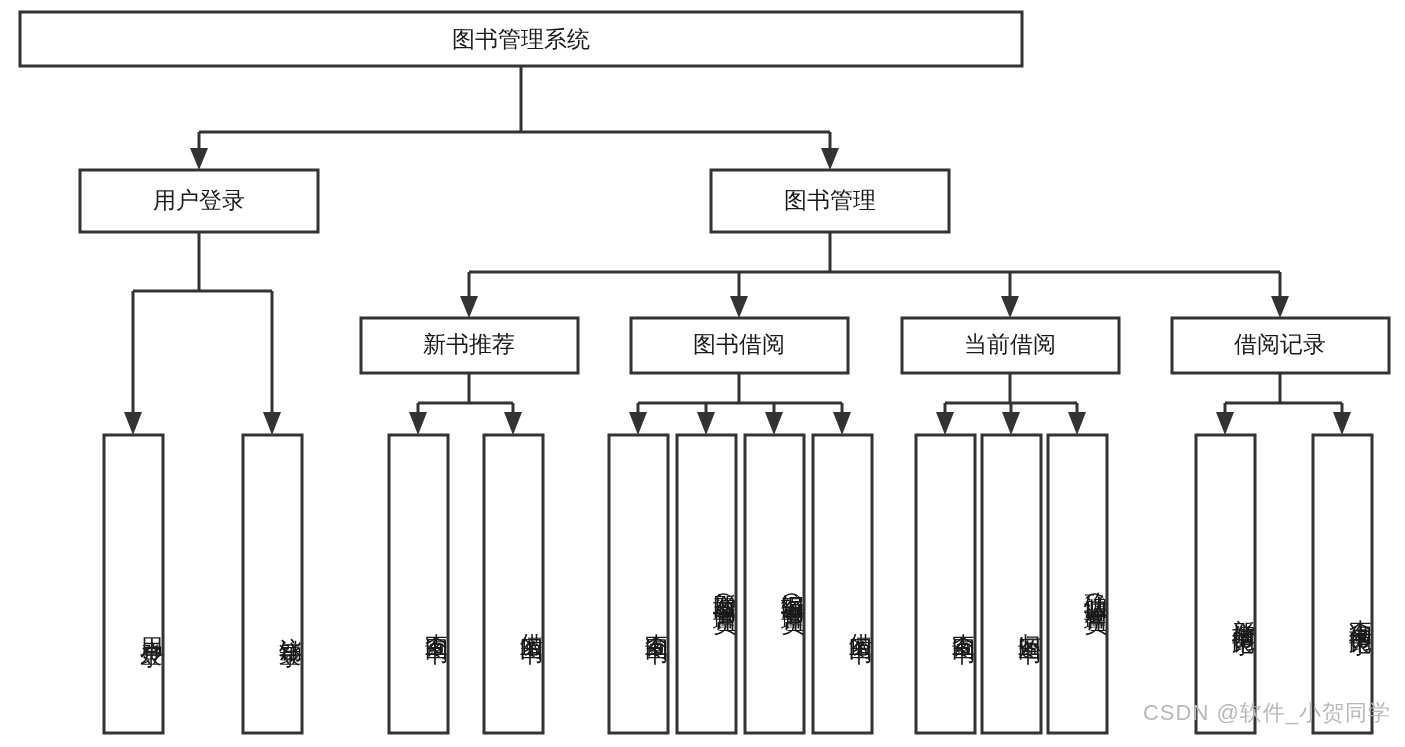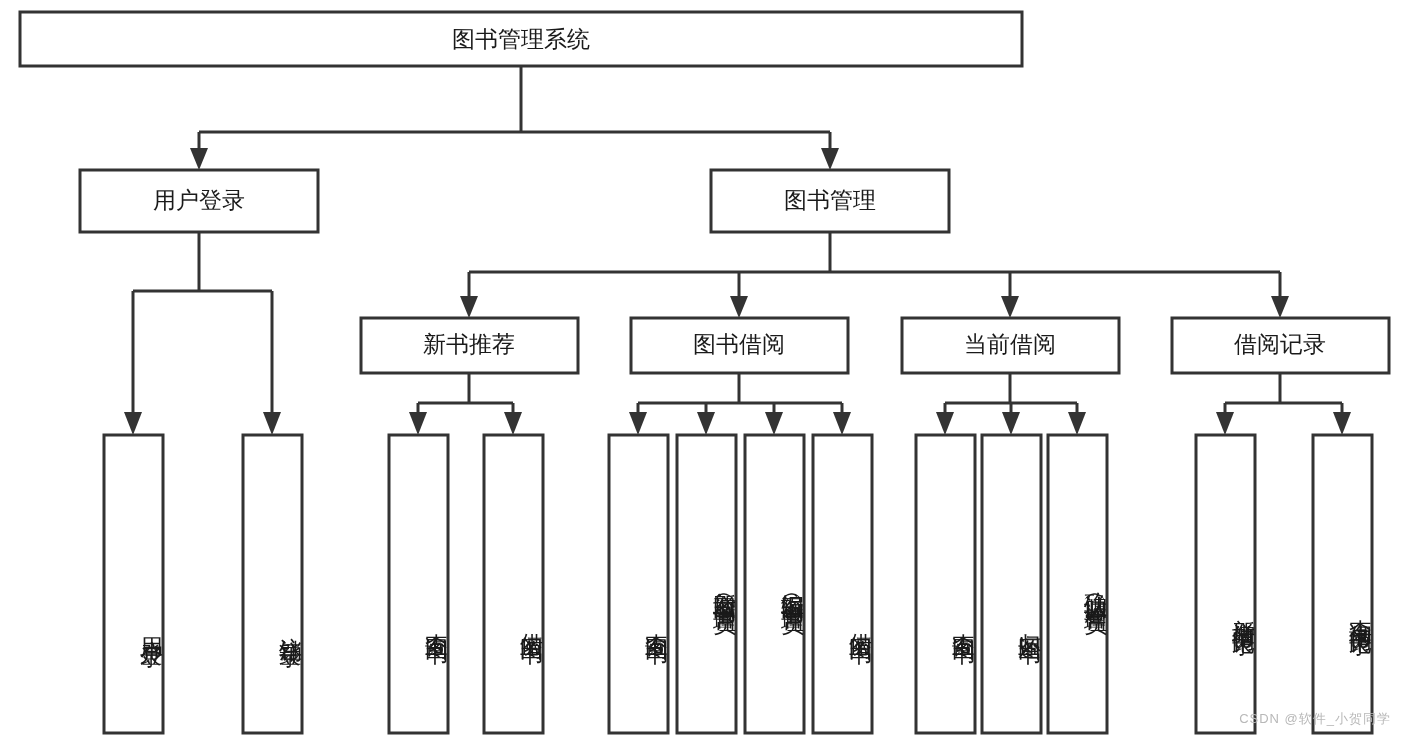--- a/index.html
+++ b/index.html
@@ -63,21 +63,21 @@
     letter-spacing: 3px;
     line-height: 1;
     white-space: nowrap;
     pointer-events: none;
   }
   .watermark {
     position: absolute;
     right: 14px;
     bottom: 6px;
     font-family: "Liberation Sans", "DejaVu Sans", sans-serif;
-    font-size: 13px;
+    font-size: 22px;
     color: #b8b8b8;
     letter-spacing: 1px;
     white-space: nowrap;
   }
 </style>
 </head>
 <body>
 
 <div id="diagram-root">
 

